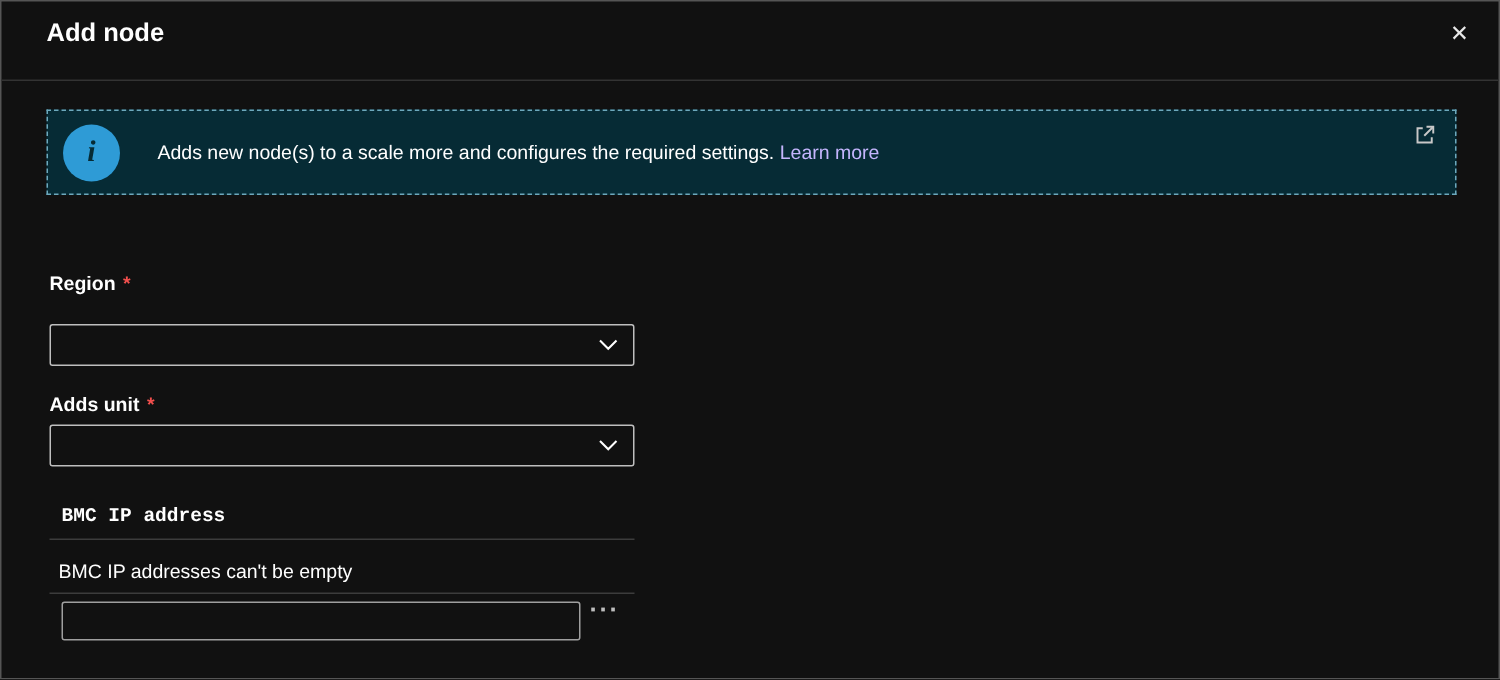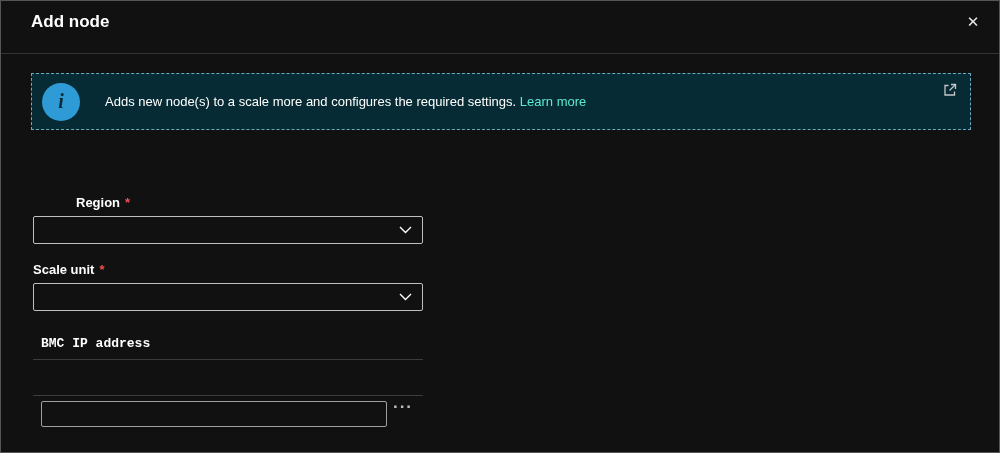--- a/index.html
+++ b/index.html
@@ -47,21 +47,21 @@
     font-weight: 700; font-style: italic; font-size: 20px;
     color: #062b35;
     font-family: "Liberation Serif", serif;
   }
   .banner-text {
     margin-left: 25px;
     font-size: 13px; color: #ffffff;
     padding-right: 60px;
   }
   .banner-link {
-    color: #5eead4; text-decoration: none; cursor: pointer;
+    color: #c4b5fd; text-decoration: none; cursor: pointer;
   }
   .banner-popout {
     position: absolute; right: 12px; top: 8px;
     width: 16px; height: 16px; cursor: pointer;
   }
   
   .field-label {
     position: absolute; left: 32px;
     font-size: 13px; font-weight: 600; color: #ffffff;
   }
@@ -130,42 +130,43 @@
     </div>
     <div class="banner-popout">
       <svg width="16" height="16" viewBox="0 0 16 16" fill="none" stroke="#c8c8c8" stroke-width="1.3">
         <path d="M6.5 3.5 H3 V13 H12.5 V9.5"></path>
         <path d="M9 2.5 H13.5 V7"></path>
         <path d="M13.5 2.5 L7.5 8.5"></path>
       </svg>
     </div>
   </div>
 
-  <div class="field-label" style="top:194px;margin-left:43px;">
+  <div class="field-label" style="top:180px;">
     <span>Region</span><span class="required">*</span>
   </div>
   <div class="dropdown" style="top:215px;">
     <span class="dropdown-value"></span>
     <svg width="13" height="8" viewBox="0 0 13 8" fill="none" stroke="#ffffff" stroke-width="1.4">
       <path d="M1 1 L6.5 6.5 L12 1"></path>
     </svg>
   </div>
 
   <div class="field-label" style="top:261px;">
-    <span>Scale unit</span><span class="required">*</span>
+    <span>Adds unit</span><span class="required">*</span>
   </div>
   <div class="dropdown" style="top:282px;">
     <span class="dropdown-value"></span>
     <svg width="13" height="8" viewBox="0 0 13 8" fill="none" stroke="#ffffff" stroke-width="1.4">
       <path d="M1 1 L6.5 6.5 L12 1"></path>
     </svg>
   </div>
 
   <div class="section-title">BMC IP address</div>
   <div class="section-divider" style="top:358px;"></div>
 
+  <div class="error-text">BMC IP addresses can't be empty</div>
   <div class="section-divider" style="top:394px;"></div>
 
   <input class="bmc-input" type="text" value="" style="">
 
   <div class="ellipsis-btn">···</div>
 
 </div>
 
 </body></html>

